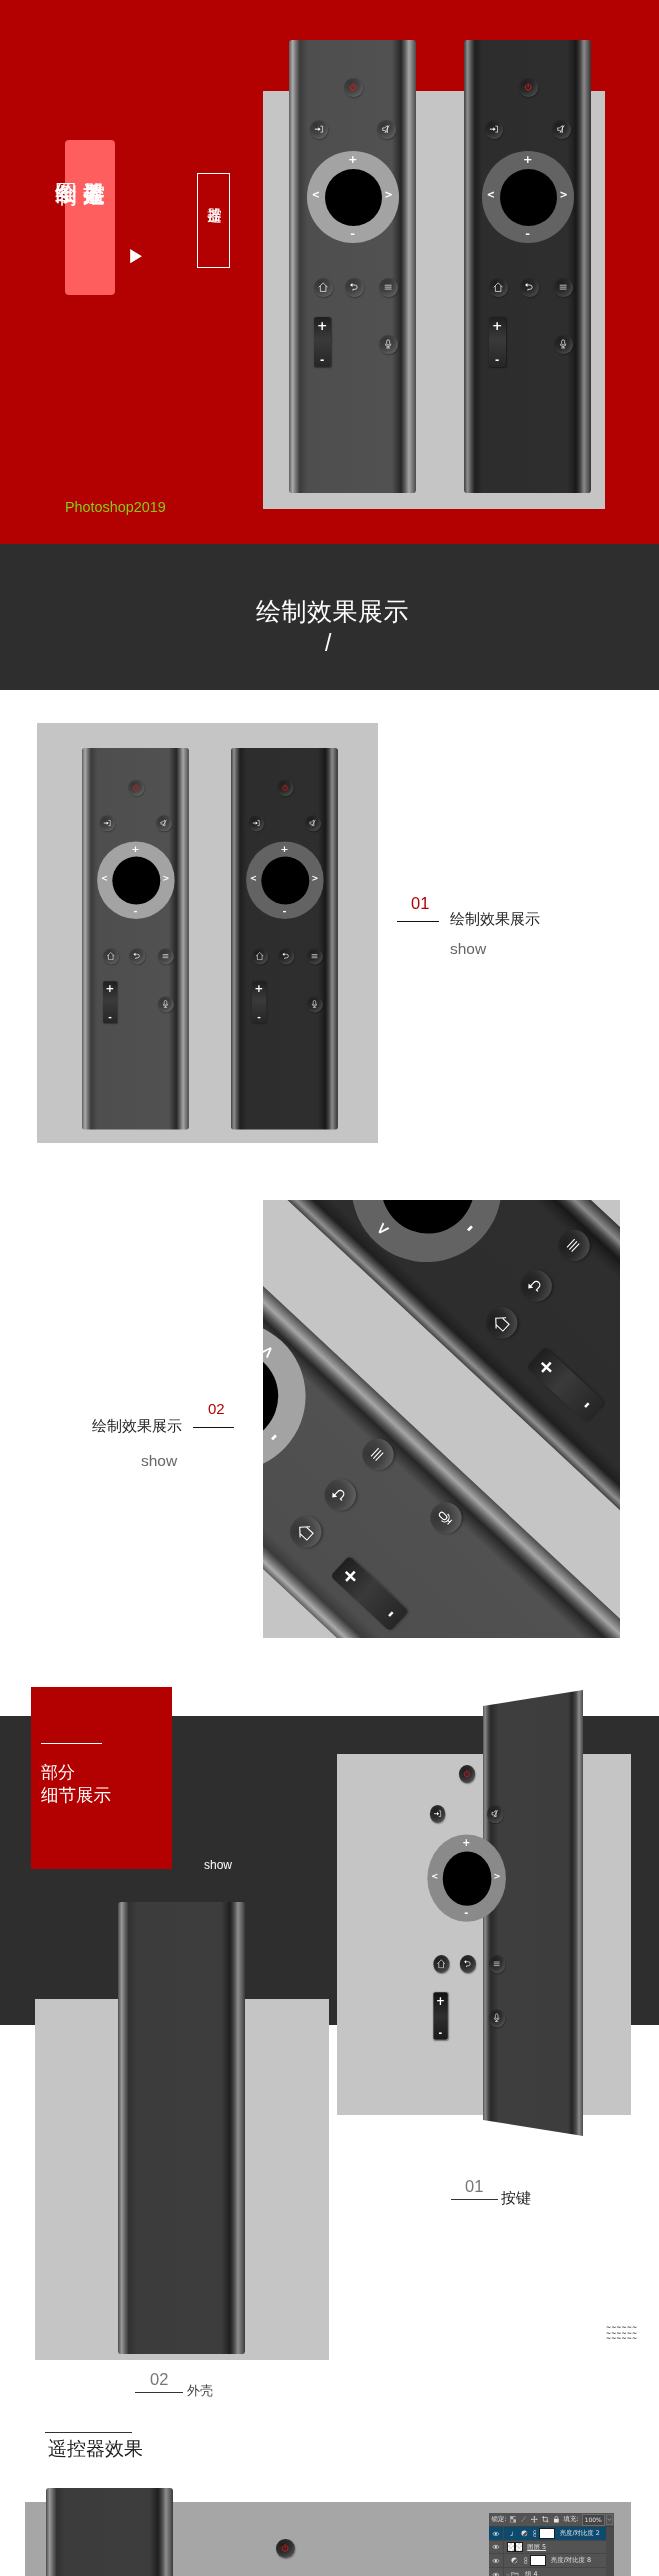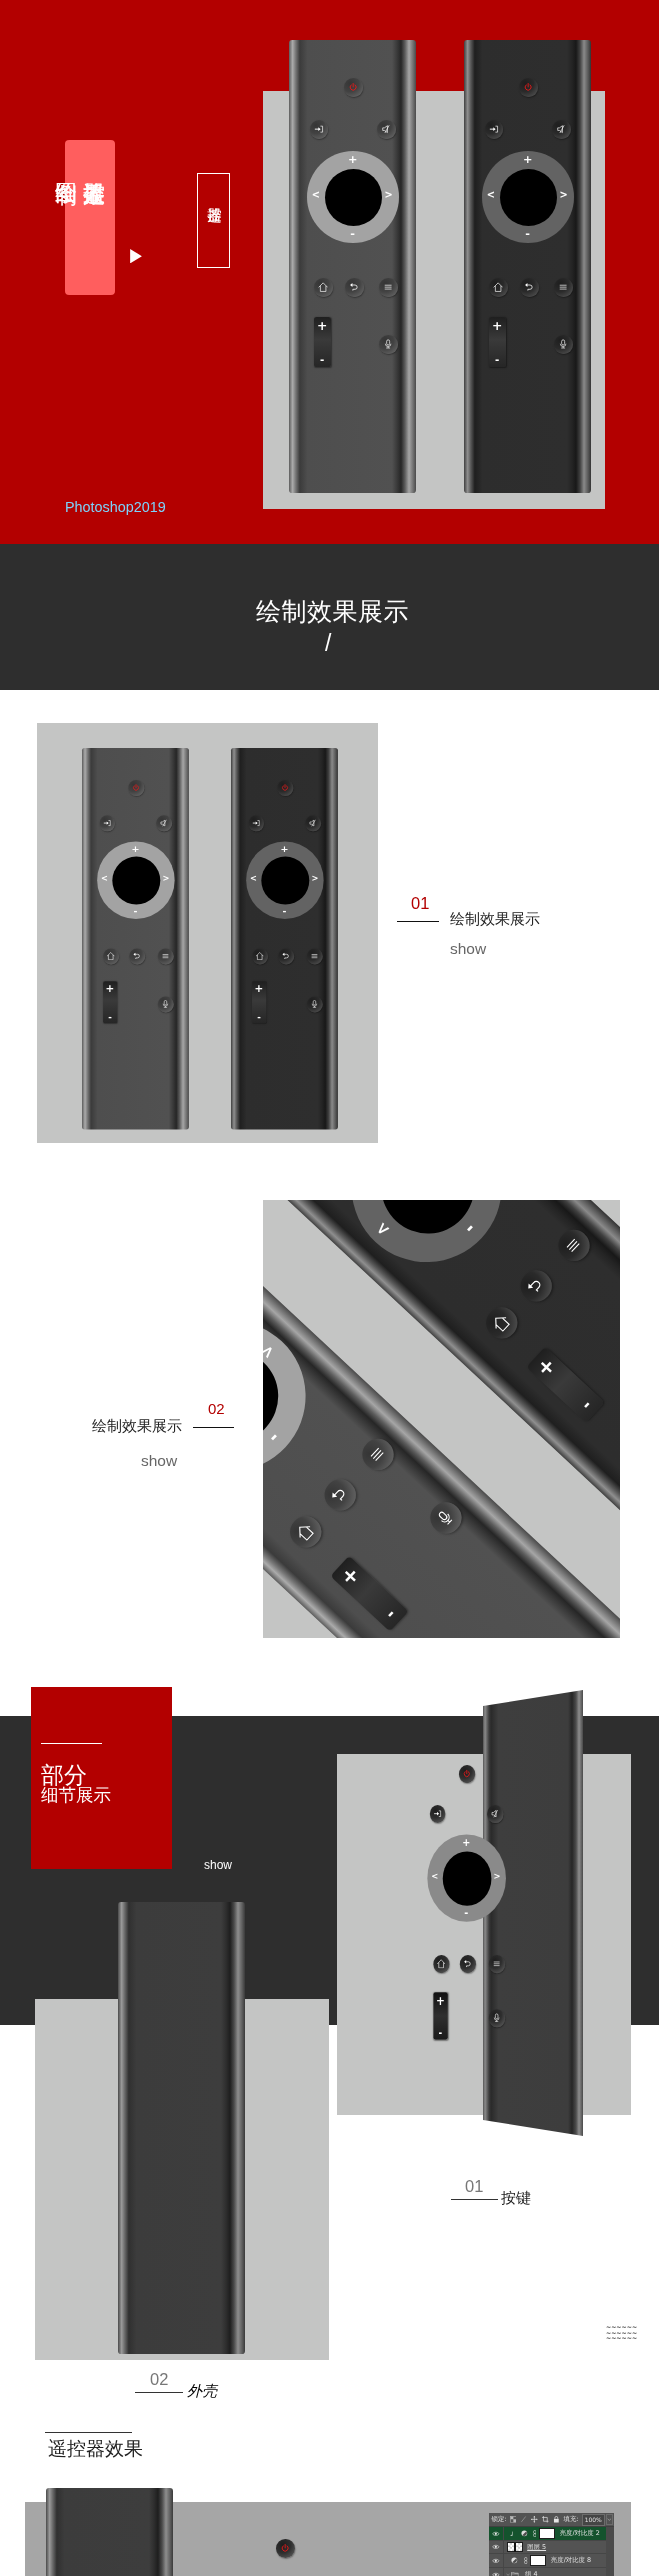--- a/index.html
+++ b/index.html
@@ -53,21 +53,21 @@
 .lp{position:absolute;left:489px;top:2513px;width:125px;height:406px;background:#535353;overflow:hidden;font-size:6.4px;color:#e2e2e2;}
 .lp-head{position:absolute;left:0;top:0;width:125px;height:14px;display:flex;align-items:center;padding-left:2.6px;border-bottom:0.5px solid #404040;}
 .lp-head .hl{margin-right:3.1px;}
 .lp-head svg{width:6.7px;height:6.7px;margin-right:4.1px;color:#e6e6e6;}
 .fillbox{border:0.5px solid #6c6c6c;background:#454545;padding:1.5px 2.1px;margin-right:1px;font-size:6px;}
 .ddbox{border:0.5px solid #6c6c6c;width:7.2px;height:10.3px;display:flex;align-items:center;justify-content:center;}
 .ddbox svg{width:4.6px;height:3.1px;margin:0;}
 .lp-rows{position:absolute;left:0;top:14px;width:117px;}
 .lp-scroll{position:absolute;right:0;top:14px;width:8.2px;bottom:0;background:#4a4a4a;}
 .lr{height:13.7px;display:flex;align-items:center;border-bottom:0.5px solid #464646;}
-.lr.sel{background:#14532d;}
+.lr.sel{background:#0c4a6e;}
 .eye{width:15px;height:100%;display:flex;align-items:center;justify-content:center;border-right:0.5px solid #464646;color:#ececec;flex:none;}
 .eye svg{width:7.7px;height:5.7px;}
 .lc{display:flex;align-items:center;height:100%;}
 .clip{width:3.6px;height:5.7px;margin-right:2.1px;color:#e0e0e0;}
 .clip.w{margin-right:7.2px;}
 .chev{width:4.1px;height:5.2px;margin-right:1.5px;color:#dcdcdc;}
 .fold{width:7.7px;height:5.7px;margin-right:6.2px;color:#e4e4e4;}
 .thumb{width:16px;height:10.8px;margin-right:4.6px;border:0.5px solid #1e1e1e;background:repeating-conic-gradient(#cfcfcf 0 25%,#ffffff 0 50%) 0 0/4.1px 4.1px;position:relative;}
 .thumb.bar::after{content:"";position:absolute;left:6.7px;top:0.5px;width:2.1px;height:8.8px;background:#111;}
 .adj{width:6.7px;height:6.7px;margin-right:5.2px;}
@@ -268,21 +268,21 @@
       <span class="vu">+</span>
       <span class="vd">-</span>
     </div>
     <div class="btn p-mic">
         <svg viewBox="0 0 20 20" width="10.3" height="10.3">
           <use href="#i-mic"></use>
         </svg>
       </div>
   </div>
 
-  <div class="t" style="left:65px;top:500px;font-size:14.4px;color:#7dd3fc;font-family:'Liberation Sans',sans-serif;">Photoshop2019</div>
+  <div class="t" style="left:65px;top:500px;font-size:14.4px;color:#84cc16;font-family:'Liberation Sans',sans-serif;">Photoshop2019</div>
 </section>
 
 <section class="a" style="left:0;top:544px;width:659px;height:146px;background:#2e2e2e;">
   <div class="t" style="left:256px;top:55px;font-size:25px;color:#fff;letter-spacing:0.5px;">绘制效果展示</div>
   <div class="t" style="left:325px;top:88px;font-size:23px;color:#fff;font-family:'Liberation Sans',sans-serif;">/</div>
 </section>
 
 <div class="a" style="left:37px;top:723px;width:341px;height:420px;background:#c4c5c4;"></div>
 <div class="remote light s842" style="left:82px;top:748px;">
   <div class="btn power p-power">
@@ -452,21 +452,21 @@
         <svg viewBox="0 0 20 20" width="10.3" height="10.3">
           <use href="#i-mic"></use>
         </svg>
       </div>
   </div>
 </div>
 
 <div class="a" style="left:0;top:1716px;width:659px;height:309px;background:#2e2e2e;"></div>
 <div class="a" style="left:31px;top:1687px;width:141px;height:182px;background:#b30000;"></div>
 <div class="a" style="left:41px;top:1743px;width:61px;height:0.5px;background:#fff;"></div>
-<div class="t" style="left:41px;top:1764px;font-size:23px;color:#fff;">部分</div>
+<div class="t" style="left:41px;top:1764px;font-size:17px;color:#fff;">部分</div>
 <div class="t" style="left:41px;top:1787px;font-size:17.5px;color:#fff;text-align:center;">细节展示</div>
 <div class="t" style="left:204px;top:1859px;font-size:12px;color:#fff;font-family:'Liberation Sans',sans-serif;">show</div>
 
 <div class="a" style="left:337px;top:1754px;width:294px;height:361px;background:#c4c5c4;"></div>
 <div class="a" style="left:483px;top:1690px;width:100px;height:446px;clip-path:polygon(0 16px,100% 0,100% 100%,0 430px);background:linear-gradient(to right,#555 0px,#8a8a8a 2.1px,#3a3a3a 6.2px,#2a2a2a 8.2px,#3e3e3e 15.5px,#3d3d3d 85px,#262626 89px,#4c4c4c 93px,#8d8d8d 96px,#4a4a4a 100px);"></div>
 <div class="btnset" style="left:412px;top:1729px;transform:scale(0.854,0.95);">
   <div class="btn power p-power">
       <svg viewBox="0 0 20 20" width="10.3" height="10.3">
         <use href="#i-power"></use>
       </svg>
@@ -522,21 +522,21 @@
 <div class="t" style="left:501px;top:2191px;font-size:15px;color:#222;">按键</div>
 
 <div class="a" style="left:606px;top:2324px;width:32px;">
   <div style="font-size:6.2px;line-height:5.7px;font-weight:bold;color:#333;">~~~~~~</div>
   <div style="font-size:6.2px;line-height:5.7px;font-weight:bold;color:#333;">~~~~~~</div>
   <div style="font-size:6.2px;line-height:5.7px;font-weight:bold;color:#333;">~~~~~~</div>
 </div>
 
 <div class="t" style="left:150px;top:2371px;font-size:16.5px;color:#777;font-family:'Liberation Sans',sans-serif;">02</div>
 <div class="a" style="left:135px;top:2392px;width:48px;height:0.5px;background:#333;"></div>
-<div class="t" style="left:187px;top:2384px;font-size:15px;color:#000000;font-style:italic;">外壳</div>
+<div class="t" style="left:187px;top:2384px;font-size:13px;color:#404040;">外壳</div>
 
 <div class="a" style="left:45px;top:2432px;width:87px;height:0.5px;background:#333;"></div>
 <div class="t" style="left:48px;top:2439px;font-size:19px;color:#222;">遥控器效果</div>
 
 <div class="a" style="left:25px;top:2502px;width:606px;height:429px;background:#a6a6a6;"></div>
 <div class="remote shell" style="left:46px;top:2488px;height:452px;"></div>
 <div class="btnset" style="left:221px;top:2501px;">
   <div class="btn power p-power">
       <svg viewBox="0 0 20 20" width="10.3" height="10.3">
         <use href="#i-power"></use>

